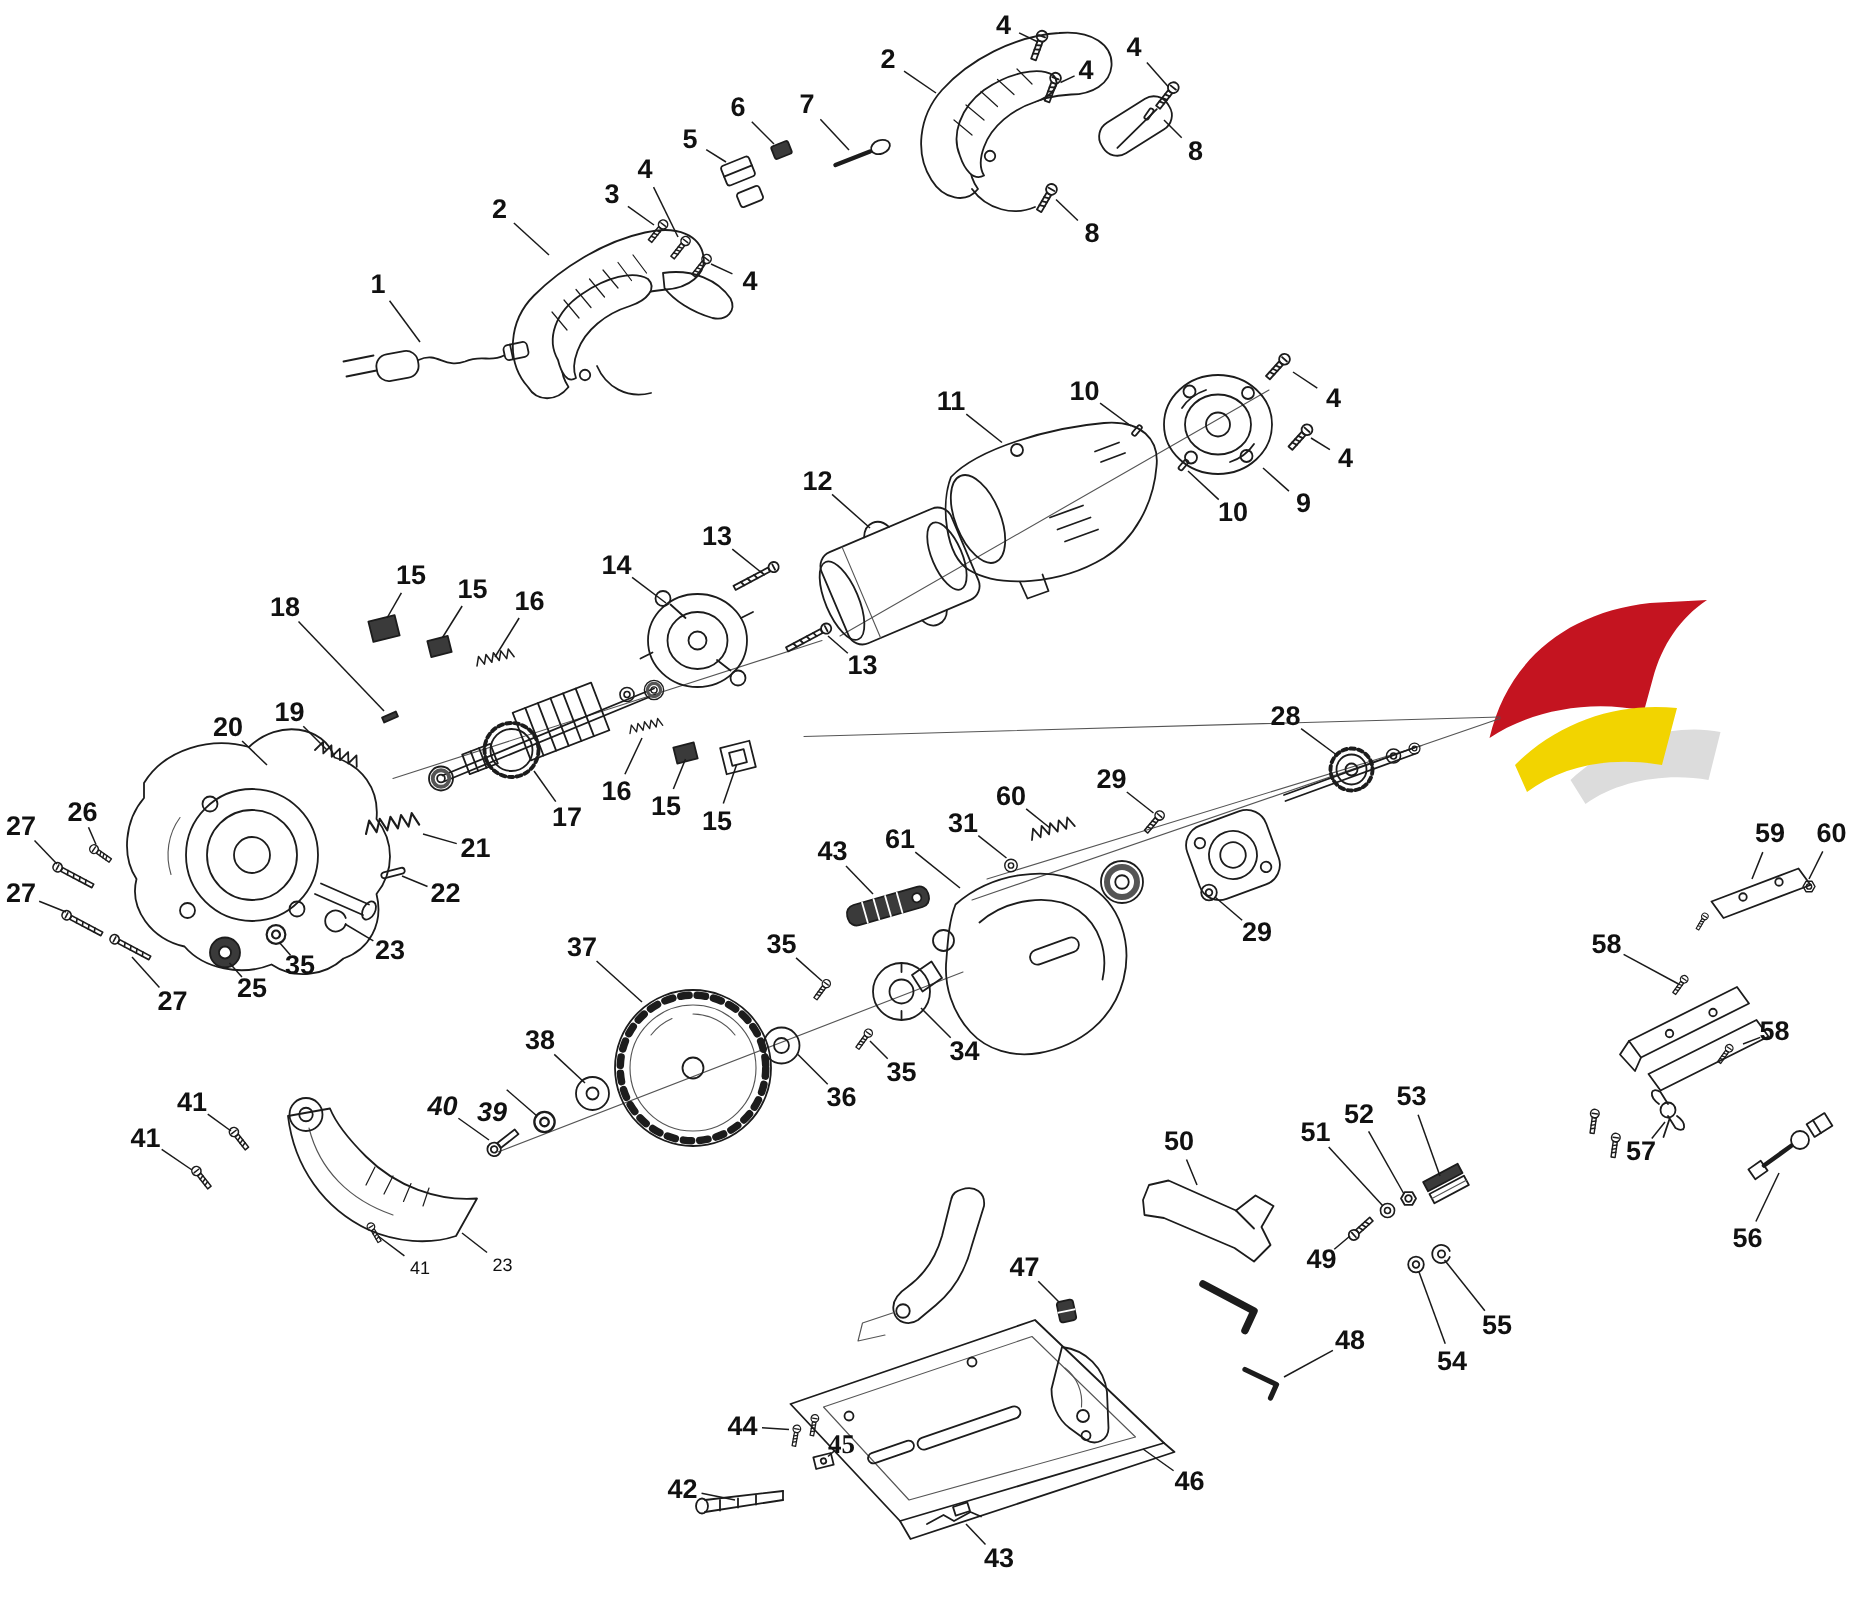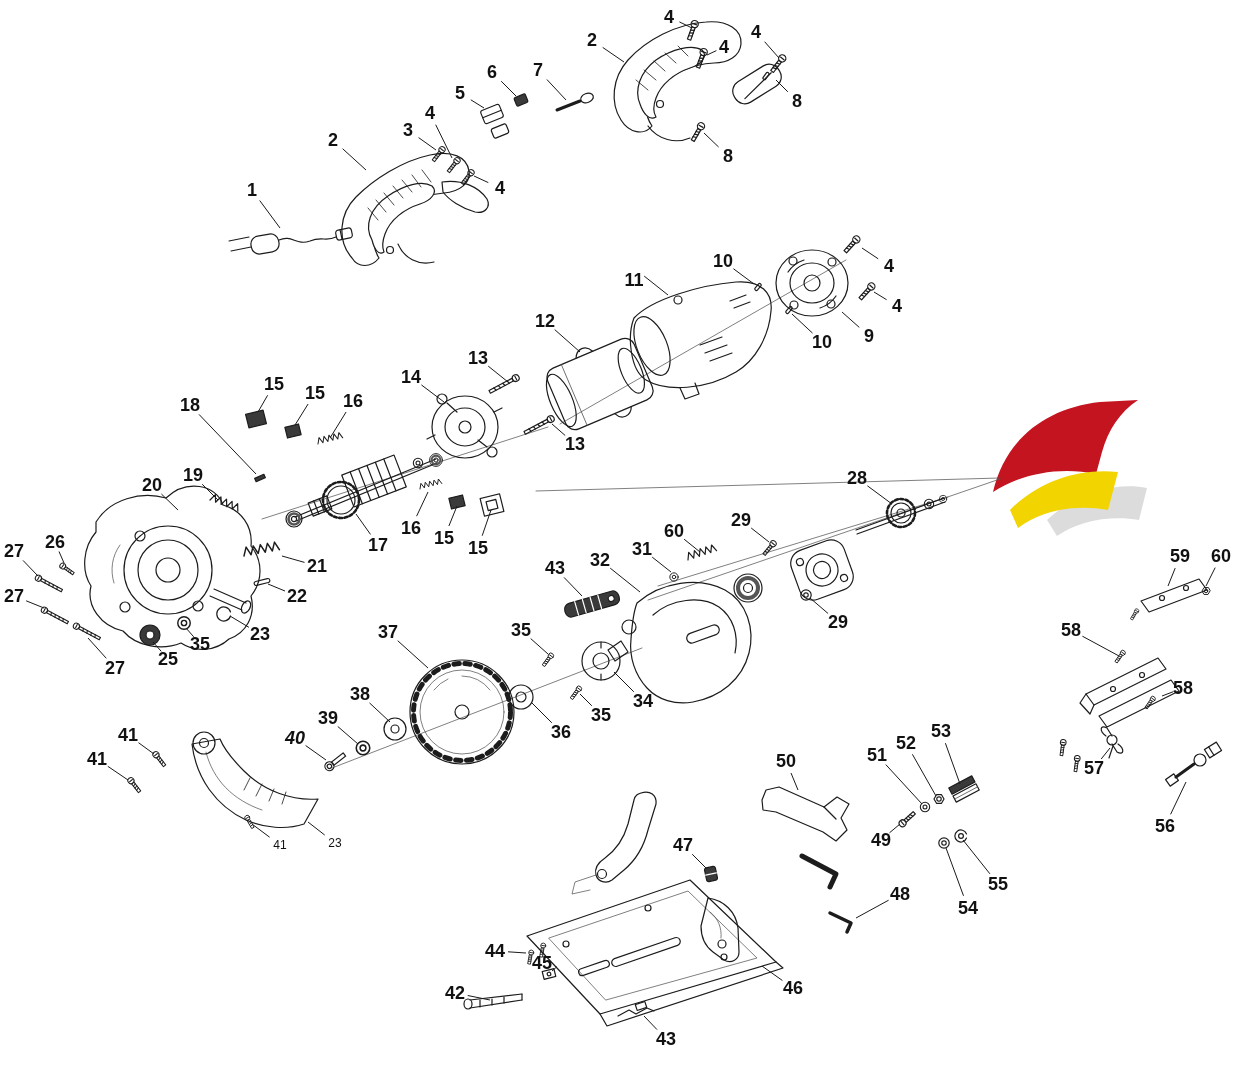--- a/index.html
+++ b/index.html
@@ -585,21 +585,21 @@
       <div class="part-label" style="left: 460px; top: 93px;">5</div>
       <div class="part-label" style="left: 492px; top: 72px;">6</div>
       <div class="part-label" style="left: 538px; top: 70px;">7</div>
       <div class="part-label" style="left: 500px; top: 188px;">4</div>
       <div class="part-label" style="left: 592px; top: 40px;">2</div>
       <div class="part-label" style="left: 669px; top: 17px;">4</div>
       <div class="part-label" style="left: 724px; top: 47px;">4</div>
       <div class="part-label" style="left: 756px; top: 32px;">4</div>
       <div class="part-label" style="left: 797px; top: 101px;">8</div>
       <div class="part-label" style="left: 728px; top: 156px;">8</div>
-      <div class="part-label" style="left: 634px; top: 280px;">11</div>
+      <div class="part-label" style="left: 634px; top: 268px;">11</div>
       <div class="part-label" style="left: 723px; top: 261px;">10</div>
       <div class="part-label" style="left: 889px; top: 266px;">4</div>
       <div class="part-label" style="left: 897px; top: 306px;">4</div>
       <div class="part-label" style="left: 869px; top: 336px;">9</div>
       <div class="part-label" style="left: 822px; top: 342px;">10</div>
       <div class="part-label" style="left: 545px; top: 321px;">12</div>
       <div class="part-label" style="left: 478px; top: 358px;">13</div>
       <div class="part-label" style="left: 575px; top: 444px;">13</div>
       <div class="part-label" style="left: 411px; top: 377px;">14</div>
       <div class="part-label" style="left: 274px; top: 384px;">15</div>
@@ -619,38 +619,38 @@
       <div class="part-label" style="left: 168px; top: 659px;">25</div>
       <div class="part-label" style="left: 55px; top: 542px;">26</div>
       <div class="part-label" style="left: 14px; top: 551px;">27</div>
       <div class="part-label" style="left: 14px; top: 596px;">27</div>
       <div class="part-label" style="left: 115px; top: 668px;">27</div>
       <div class="part-label" style="left: 857px; top: 478px;">28</div>
       <div class="part-label" style="left: 741px; top: 520px;">29</div>
       <div class="part-label" style="left: 674px; top: 531px;">60</div>
       <div class="part-label" style="left: 642px; top: 549px;">31</div>
       <div class="part-label" style="left: 838px; top: 622px;">29</div>
-      <div class="part-label" style="left: 600px; top: 560px;">32</div>
+      <div class="part-label" style="left: 600px; top: 560px;">61</div>
       <div class="part-label" style="left: 555px; top: 568px;">43</div>
       <div class="part-label" style="left: 643px; top: 701px;">34</div>
       <div class="part-label" style="left: 521px; top: 630px;">35</div>
       <div class="part-label" style="left: 601px; top: 715px;">35</div>
       <div class="part-label" style="left: 561px; top: 732px;">36</div>
       <div class="part-label" style="left: 388px; top: 632px;">37</div>
       <div class="part-label" style="left: 360px; top: 694px;">38</div>
-      <div class="part-label" style="left: 328px; top: 718px;">39</div>
+      <div class="part-label" style="left: 328px; top: 742px; font-style: italic;">39</div>
       <div class="part-label" style="left: 295px; top: 738px; font-style: italic;">40</div>
       <div class="part-label" style="left: 128px; top: 735px;">41</div>
       <div class="part-label" style="left: 97px; top: 759px;">41</div>
       <div class="part-label small" style="left: 280px; top: 845px;">41</div>
       <div class="part-label small" style="left: 335px; top: 843px;">23</div>
       <div class="part-label" style="left: 455px; top: 993px;">42</div>
       <div class="part-label" style="left: 666px; top: 1039px;">43</div>
       <div class="part-label" style="left: 495px; top: 951px;">44</div>
-      <div class="part-label" style="left: 542px; top: 963px;">45</div>
+      <div class="part-label" style="left: 561px; top: 963px; font-family: Liberation Serif, serif;">45</div>
       <div class="part-label" style="left: 793px; top: 988px;">46</div>
       <div class="part-label" style="left: 683px; top: 845px;">47</div>
       <div class="part-label" style="left: 900px; top: 894px;">48</div>
       <div class="part-label" style="left: 881px; top: 840px;">49</div>
       <div class="part-label" style="left: 786px; top: 761px;">50</div>
       <div class="part-label" style="left: 877px; top: 755px;">51</div>
       <div class="part-label" style="left: 906px; top: 743px;">52</div>
       <div class="part-label" style="left: 941px; top: 731px;">53</div>
       <div class="part-label" style="left: 968px; top: 908px;">54</div>
       <div class="part-label" style="left: 998px; top: 884px;">55</div>

